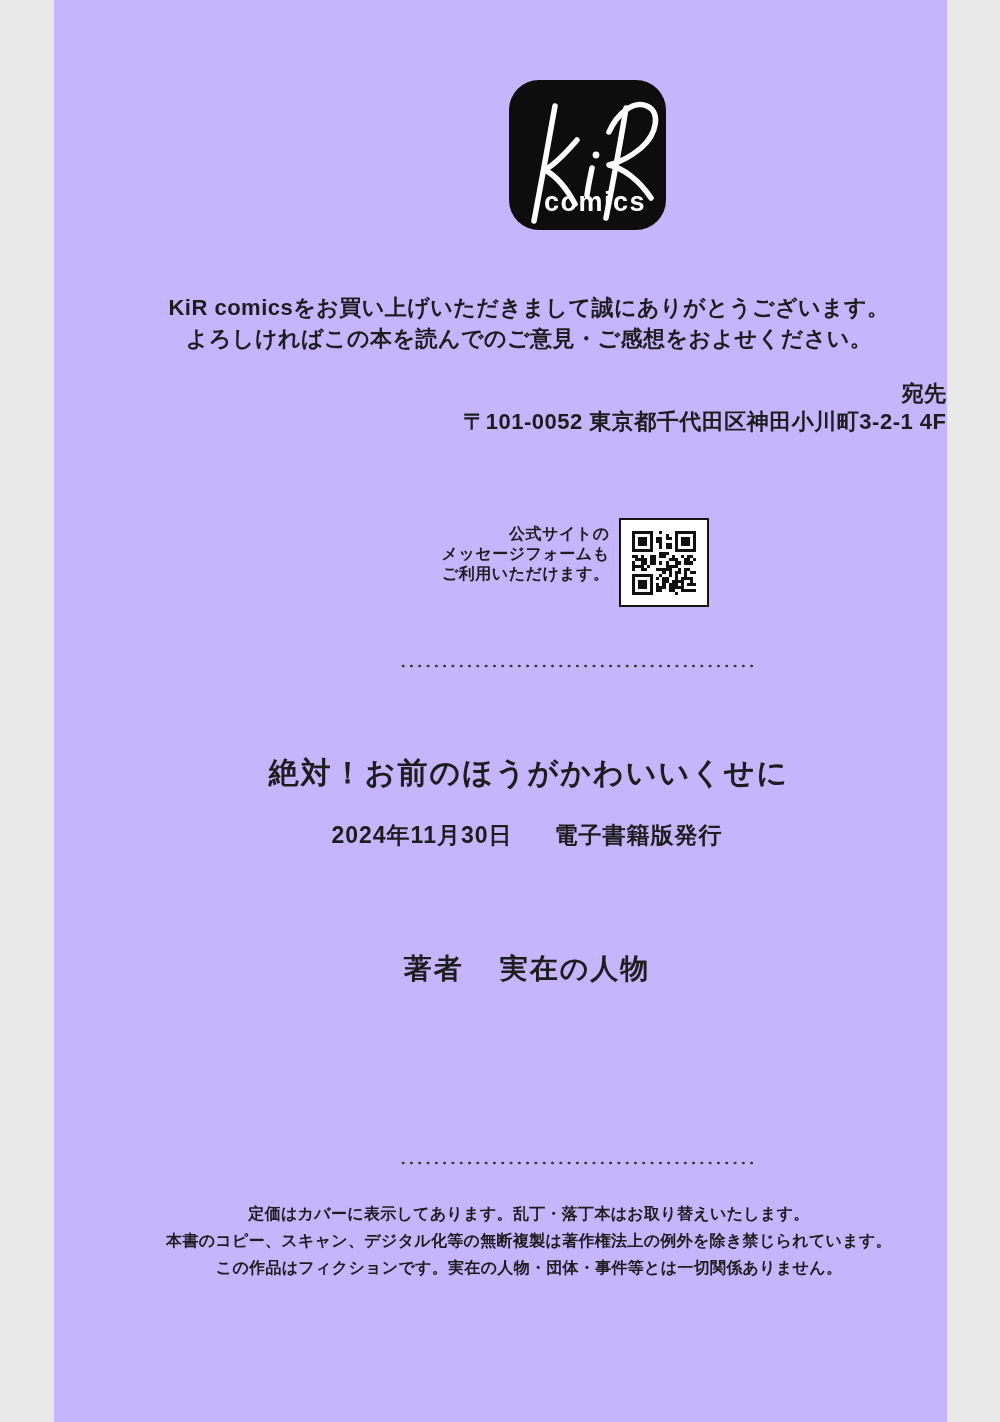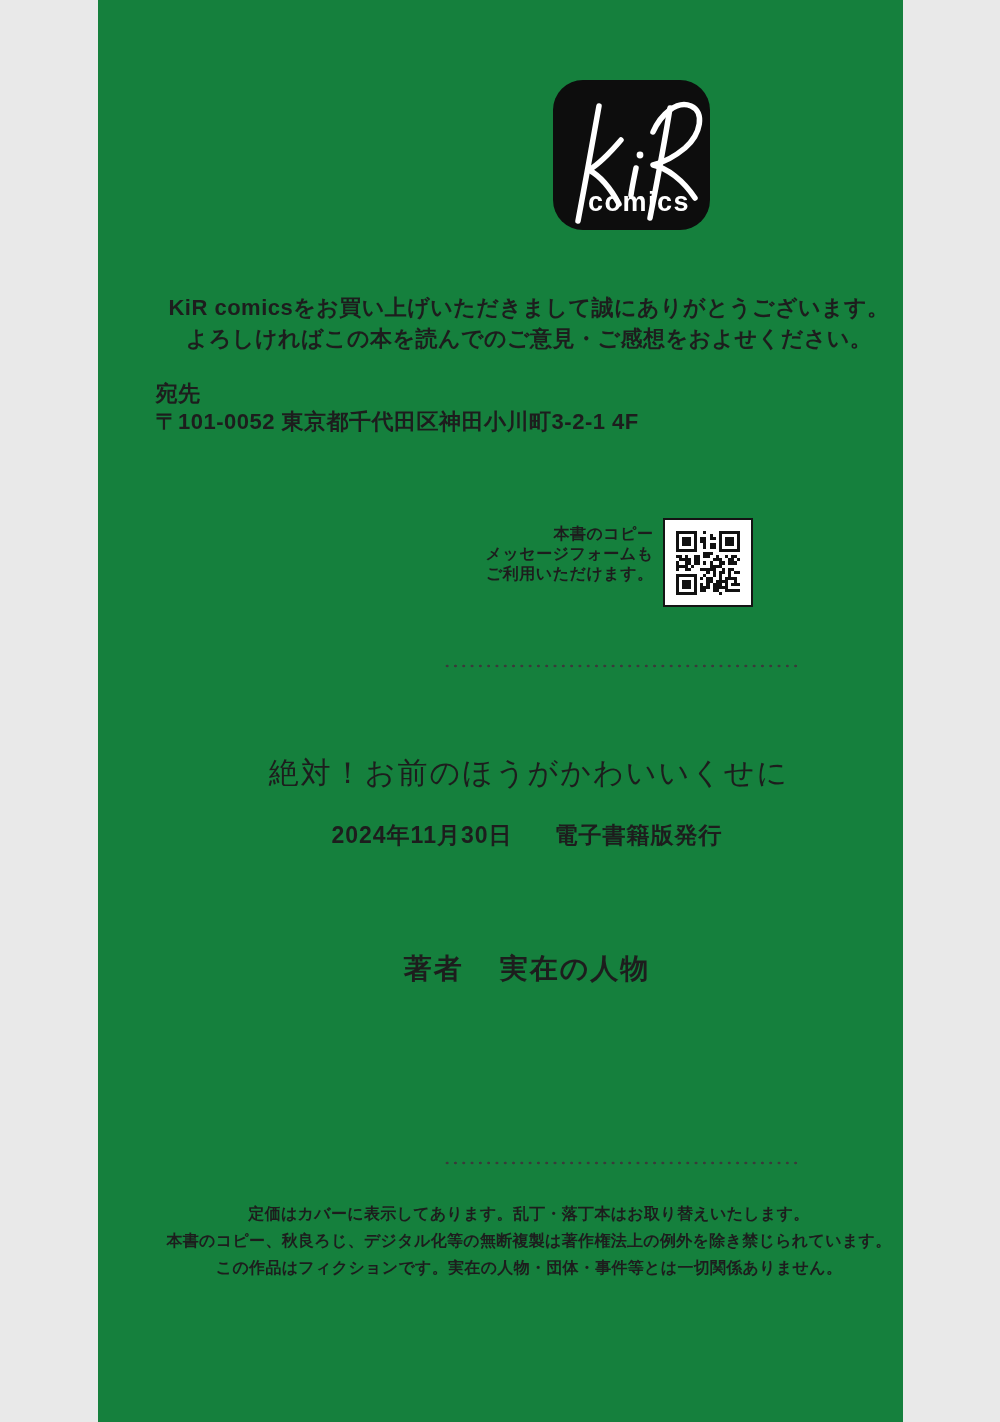--- a/index.html
+++ b/index.html
@@ -1,41 +1,41 @@
 <!DOCTYPE html>
 <html><head>
 <meta charset="utf-8">
 <style>
   html,body { margin:0; padding:0; background:#e9e9e9; }
   .page {
     position:relative;
-    width:805px; height:1422px;
+    width:893px; height:1422px;
     margin:0 auto;
-    background:#15803d;
+    background:#c4b5fd;
     overflow:hidden;
     font-family:"Liberation Sans","DejaVu Sans",sans-serif;
     color:#1d1d1d;
   }
   .abs { position:absolute; }
 
   
   .logo { left:455px; top:80px; width:157px; height:150px; }
   .logo svg { display:block; width:100%; height:100%; }
 
   
   .thanks {
     top:292px; left:58px; right:0;
     text-align:center;
     font-size:22px; font-weight:600; line-height:31px; letter-spacing:0.5px;
   }
 
   
   .address {
     top:380px; left:58px; right:0;
-    text-align:left;
+    text-align:right;
     font-size:22px; font-weight:600; line-height:28px; letter-spacing:0.5px;
   }
 
   
   .qr-note {
     top:524px; left:0; width:556px;
     text-align:right;
     font-size:16px; font-weight:700; line-height:20px; letter-spacing:0.5px;
   }
   .qr-box {
@@ -54,21 +54,21 @@
     background-repeat:repeat-x;
     background-position:left center;
   }
   .dots-top    { left:345px; top:664px;  width:357px; }
   .dots-bottom { left:345px; top:1161px; width:357px; }
 
   
   .book-title {
     top:756px; left:58px; right:0;
     text-align:center;
-    font-size:30px; font-weight:400; letter-spacing:2px; line-height:1.1;
+    font-size:30px; font-weight:700; letter-spacing:2px; line-height:1.1;
   }
   .row { left:54px; right:0; display:flex; justify-content:center; align-items:flex-end; }
   .pubdate   { top:820px;  gap:42px; font-size:23px; font-weight:600; letter-spacing:1px; }
   .author    { top:950px;  gap:36px; font-size:28px; font-weight:700; letter-spacing:2px; }
   .publisher { top:1041px; gap:43px; font-size:24px; font-weight:600; letter-spacing:1px; }
 
   
   .legal {
     top:1200px; left:58px; right:0;
     text-align:center;
@@ -99,21 +99,21 @@
     <div>KiR comicsをお買い上げいただきまして誠にありがとうございます。</div>
     <div>よろしければこの本を読んでのご意見・ご感想をおよせください。</div>
   </div>
 
   <div class="abs address">
     <div>宛先</div>
     <div>〒101-0052 東京都千代田区神田小川町3-2-1 4F</div>
   </div>
 
   <div class="abs qr-note">
-    <div>本書のコピー</div>
+    <div>公式サイトの</div>
     <div>メッセージフォームも</div>
     <div>ご利用いただけます。</div>
   </div>
 
   <div class="abs qr-box">
     <svg id="qr-svg" viewBox="0 0 84 84" xmlns="http://www.w3.org/2000/svg" shape-rendering="crispEdges">
       <g fill="#111111">
         <rect x="0" y="0" width="28" height="28"></rect>
           <rect x="4" y="4" width="20" height="20" fill="#ffffff"></rect>
           <rect x="8" y="8" width="12" height="12"></rect>
@@ -266,17 +266,17 @@
   <div class="abs row author">
     <span>著者</span>
     <span>実在の人物</span>
   </div>
 
 
   <div class="abs dotline dots-bottom"></div>
 
   <div class="abs legal">
     <div>定価はカバーに表示してあります。乱丁・落丁本はお取り替えいたします。</div>
-    <div>本書のコピー、秋良ろじ、デジタル化等の無断複製は著作権法上の例外を除き禁じられています。</div>
+    <div>本書のコピー、スキャン、デジタル化等の無断複製は著作権法上の例外を除き禁じられています。</div>
     <div>この作品はフィクションです。実在の人物・団体・事件等とは一切関係ありません。</div>
   </div>
 
 </div>
 
 </body></html>

